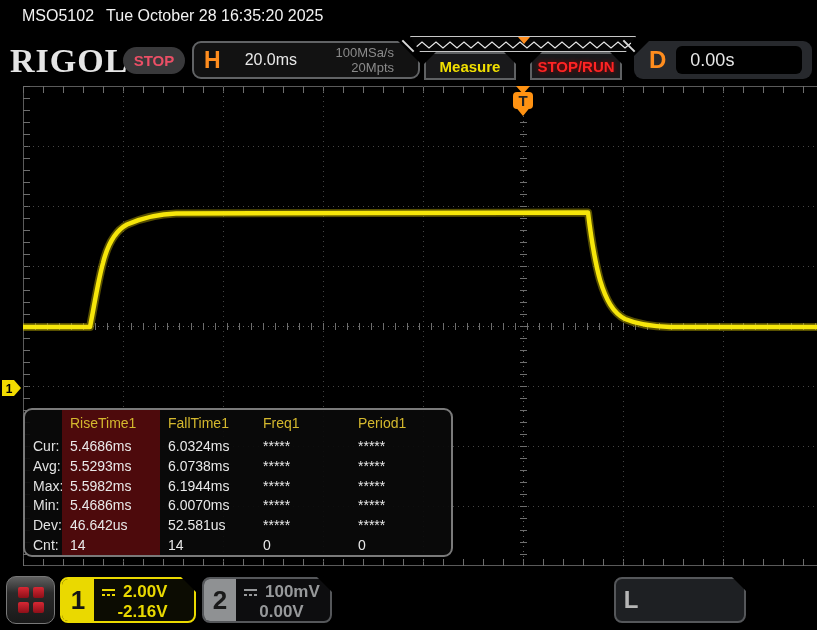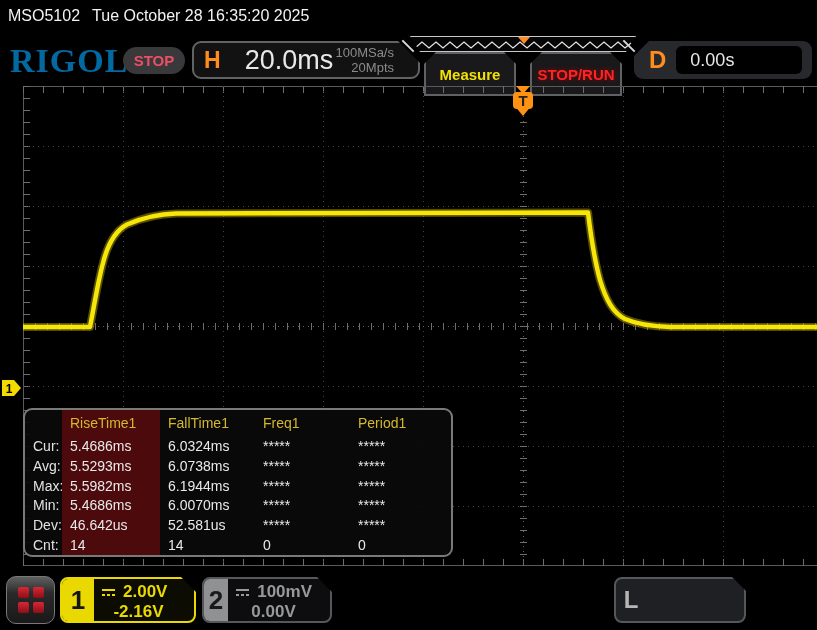--- a/index.html
+++ b/index.html
@@ -1,38 +1,38 @@
 <!DOCTYPE html>
 <html><head>
 <meta charset="utf-8">
 <style>
   html,body{margin:0;padding:0;background:#000;}
   #screen{position:relative;width:817px;height:630px;background:#000;overflow:hidden;
           font-family:"Liberation Sans",sans-serif;-webkit-font-smoothing:antialiased;}
 
   
-  .titlebar{position:absolute;left:8px;top:7px;color:#f2f2f2;font-size:16px;}
+  .titlebar{position:absolute;left:22px;top:7px;color:#f2f2f2;font-size:16px;}
   .titlebar .model{margin-right:12px;}
 
   
   .logo{position:absolute;left:10px;top:42px;font-family:"Liberation Serif",serif;
-        font-weight:bold;font-size:34px;color:#0369a1;letter-spacing:1px;}
+        font-weight:bold;font-size:34px;color:#e5e5e5;letter-spacing:1px;}
   .stop-oval{position:absolute;left:123px;top:47px;width:62px;height:27px;background:#39393b;
         border-radius:14px;display:flex;align-items:center;justify-content:center;
         color:#ea4f66;font-weight:bold;font-size:15px;}
   .h-panel{position:absolute;left:192px;top:41px;width:228px;height:38px;background:#121212;
         border:2px solid #616365;border-radius:9px;box-sizing:border-box;display:flex;align-items:center;
         clip-path:polygon(0 0,calc(100% - 22px) 0,100% 22px,100% 100%,0 100%);}
   .h-label{color:#ff8d1e;font-size:23px;font-weight:bold;margin-left:10px;}
-  .h-timebase{color:#e8e8e8;font-size:27px;margin-left:24px;}
+  .h-timebase{color:#e8e8e8;font-size:16px;margin-left:24px;}
   .h-rates{margin-left:auto;margin-right:24px;text-align:right;color:#8b8b8b;font-size:13px;line-height:15px;}
   .preview{position:absolute;left:410px;top:36px;width:226px;height:16px;background:#060606;
         border:1px solid #c8c8c8;box-sizing:border-box;
         clip-path:polygon(0 0,100% 0,calc(100% - 10px) 100%,10px 100%);}
-  .hdr-btn{position:absolute;top:52px;width:92px;height:44px;background:#19191b;border:2px solid #5f6163;
+  .hdr-btn{position:absolute;top:52px;width:92px;height:28px;background:#19191b;border:2px solid #5f6163;
         box-sizing:border-box;display:flex;align-items:center;justify-content:center;font-weight:bold;font-size:15px;
         clip-path:polygon(12px 0,calc(100% - 12px) 0,100% 12px,100% 100%,0 100%,0 12px);}
   .measure{left:424px;color:#f2e000;}
   .stoprun{left:530px;color:#ff2424;text-shadow:0 0 5px #900;}
   .d-panel{position:absolute;left:634px;top:41px;width:178px;height:38px;background:#27292d;border-radius:9px;
         display:flex;align-items:center;clip-path:polygon(15px 0,100% 0,100% 100%,0 100%,0 15px);}
   .d-label{color:#ff8d1e;font-weight:bold;font-size:24px;margin-left:15px;}
   .d-value{margin-left:10px;width:126px;height:28px;background:#000;border-radius:6px;display:flex;
         align-items:center;color:#e8e8e8;font-size:18px;padding-left:14px;box-sizing:border-box;}
   .diag{position:absolute;width:16px;height:2px;background:#d8d8d8;transform:rotate(45deg);}
@@ -56,21 +56,21 @@
   .menu-grid{display:grid;grid-template-columns:11px 11px;grid-gap:4px;}
   .redsq{width:11px;height:11px;border-radius:2px;background:linear-gradient(180deg,#d72834,#8c0f18);}
   .ch-badge{position:absolute;top:577px;height:46px;border-radius:8px;display:flex;box-sizing:border-box;overflow:hidden;}
   .ch1{left:60px;width:136px;border:2px solid #ead900;background:#0c0c02;
         clip-path:polygon(0 0,calc(100% - 15px) 0,100% 15px,100% 100%,0 100%);}
   .ch2{left:202px;width:130px;border:2px solid #55575a;background:#0d0d0f;
         clip-path:polygon(0 0,calc(100% - 15px) 0,100% 15px,100% 100%,0 100%);}
   .ch-tab{width:32px;display:flex;align-items:center;justify-content:center;font-weight:bold;font-size:26px;}
   .ch1 .ch-tab{background:#ead900;color:#141414;}
   .ch2 .ch-tab{background:#8f9193;color:#1a1a1a;}
-  .ch-vals{flex:1;display:flex;flex-direction:column;justify-content:space-between;padding:3px 18px 4px 7px;
+  .ch-vals{flex:1;display:flex;flex-direction:column;justify-content:space-between;padding:3px 10px 4px 7px;
         font-size:17px;font-weight:bold;}
   .ch1 .ch-vals{color:#ead900;}
   .ch2 .ch-vals{color:#97999b;}
   .ch-row1{display:flex;align-items:center;gap:6px;}
   .ch-row2{text-align:center;}
   .logic-badge{position:absolute;left:614px;top:577px;width:132px;height:46px;border:2px solid #55575a;
         border-radius:8px;background:#1e2023;box-sizing:border-box;display:flex;align-items:center;
         clip-path:polygon(0 0,calc(100% - 14px) 0,100% 14px,100% 100%,0 100%);}
   .l-label{width:30px;text-align:center;color:#b6b6b6;font-size:24px;font-weight:bold;}
   .l-digits{flex:1;background:#070707;border-radius:4px 10px 4px 4px;margin:2px 3px 2px 0;height:38px;

